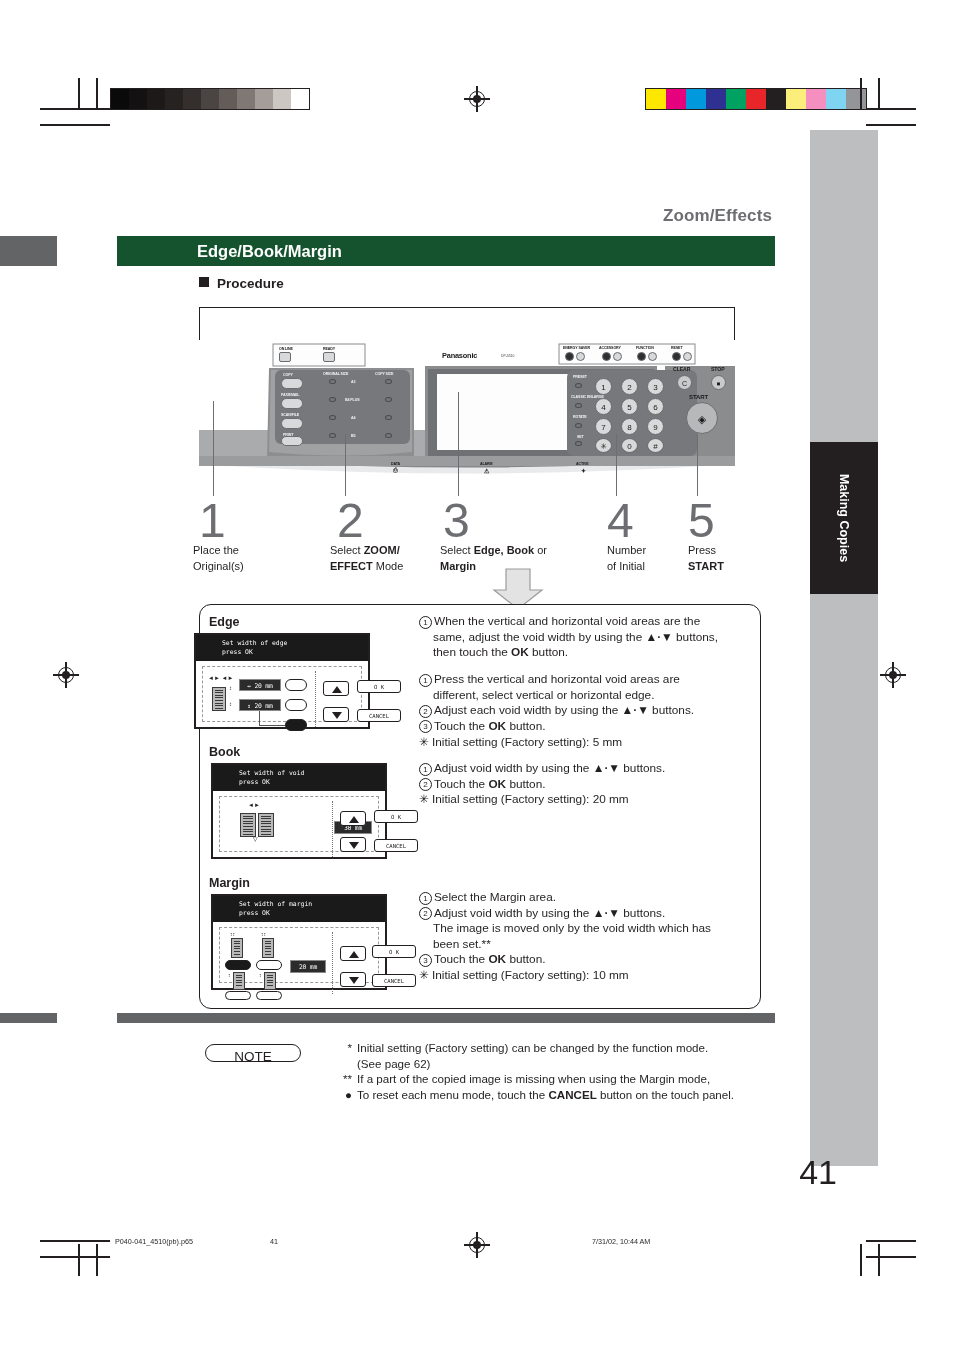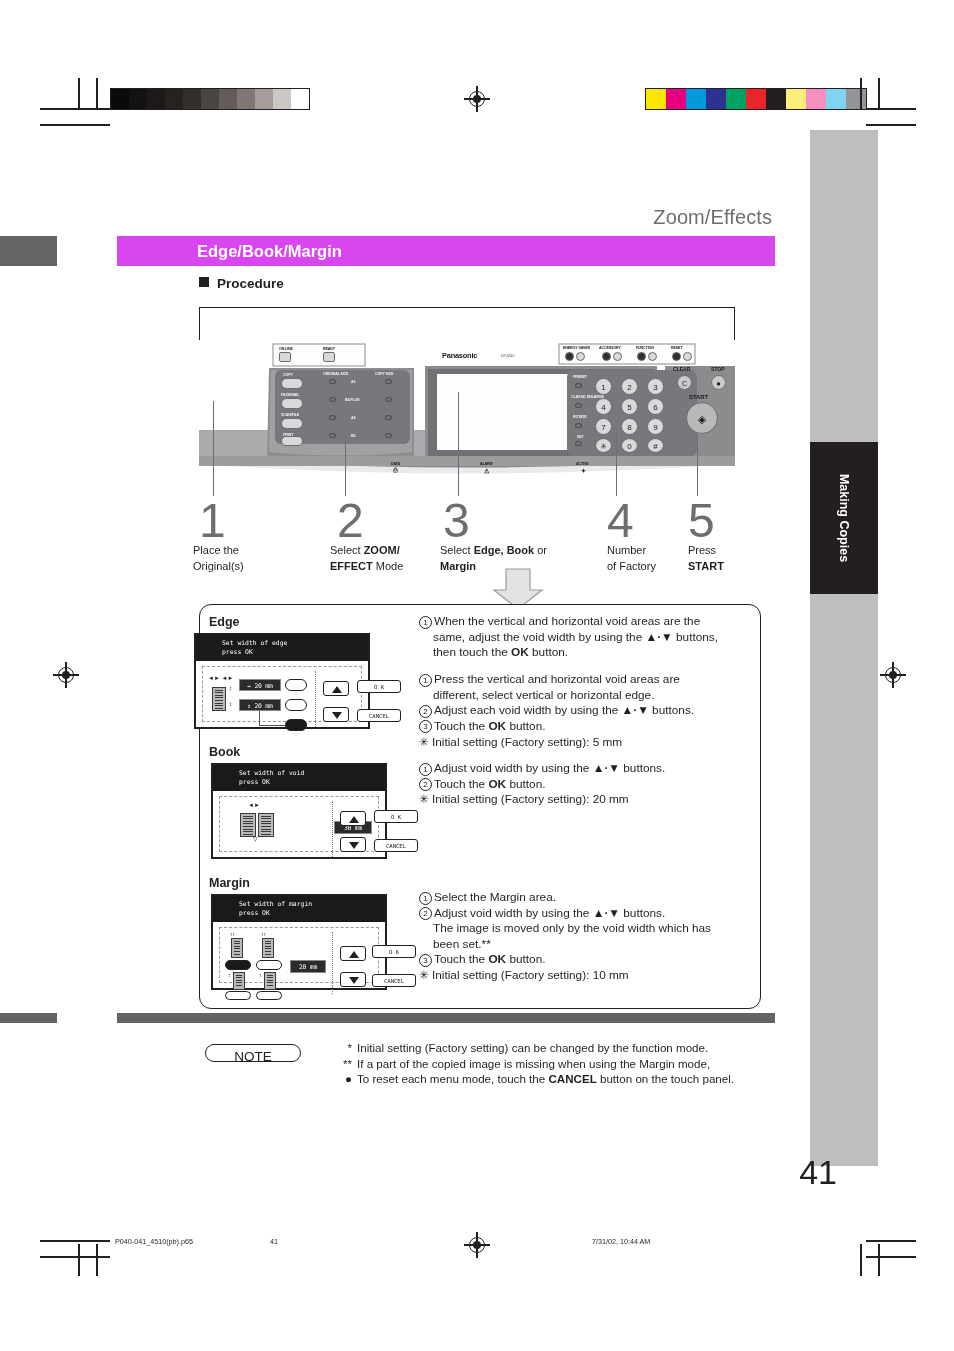--- a/index.html
+++ b/index.html
@@ -48,32 +48,32 @@
   }
   .strip .patch { width: 18px; height: 20px; }
   .strip.color .patch { width: 20px; height: 20px; }
 
   
   .bleed-bar { position: absolute; background: #636466; }
 
   .running-head {
     position: absolute;
     right: 182px; top: 206px;
-    font-size: 20px;
-    font-weight: normal;
+    font-size: 17px;
+    font-weight: bold;
     color: #6d6e71;
     letter-spacing: 0.1px;
     margin-left: 11px;
   }
 
   .section-band {
     position: absolute;
     left: 117px; top: 236px;
     width: 658px; height: 30px;
-    background: #d946ef;
+    background: #14532d;
   }
   .section-band span {
     position: absolute;
     left: 80px; top: 6px;
     color: #ffffff;
     font-size: 16.5px;
     font-weight: bold;
   }
 
   .proc-head {
@@ -582,21 +582,21 @@
 
 <div class="step-num" style="left:443px;top:497px;">3</div>
 <div class="step-cap" style="left:440px;top:543px;width:160px;">
   <span>Select </span><b>Edge, Book</b><span> or</span><br>
   <b>Margin</b>
 </div>
 
 <div class="step-num" style="left:607px;top:497px;">4</div>
 <div class="step-cap" style="left:607px;top:543px;width:110px;">
   <span>Number</span><br>
-  <span>of Factory</span>
+  <span>of Initial</span>
 </div>
 
 <div class="step-num" style="left:688px;top:497px;">5</div>
 <div class="step-cap" style="left:688px;top:543px;width:100px;">
   <span>Press</span><br>
   <b>START</b>
 </div>
 
 <div class="down-arrow">
   <svg width="52" height="42" viewBox="0 0 52 42">
@@ -801,20 +801,21 @@
 </div>
 
 <div class="rule" style="left:117px;top:1013px;width:658px;height:10px;"></div>
 
 <div class="note-pill">
   <span>NOTE</span>
 </div>
 
 <div class="note-body">
   <span class="ln"><span class="mk">*</span><span>Initial setting (Factory setting) can be changed by the function mode.</span></span>
+  <span class="ind">(See page 62)</span>
   <span class="ln"><span class="mk">**</span><span>If a part of the copied image is missing when using the Margin mode,</span></span>
   <span class="ln"><span class="mk">●</span><span>To reset each menu mode, touch the </span><b>CANCEL</b><span> button on the touch panel.</span></span>
 </div>
 
 <div class="folio">41</div>
 
 <div class="footer" style="left:115px;top:1237px;">P040-041_4510(pb).p65</div>
 <div class="footer" style="left:270px;top:1237px;">41</div>
 <div class="footer" style="left:592px;top:1237px;">7/31/02, 10:44 AM</div>
 

